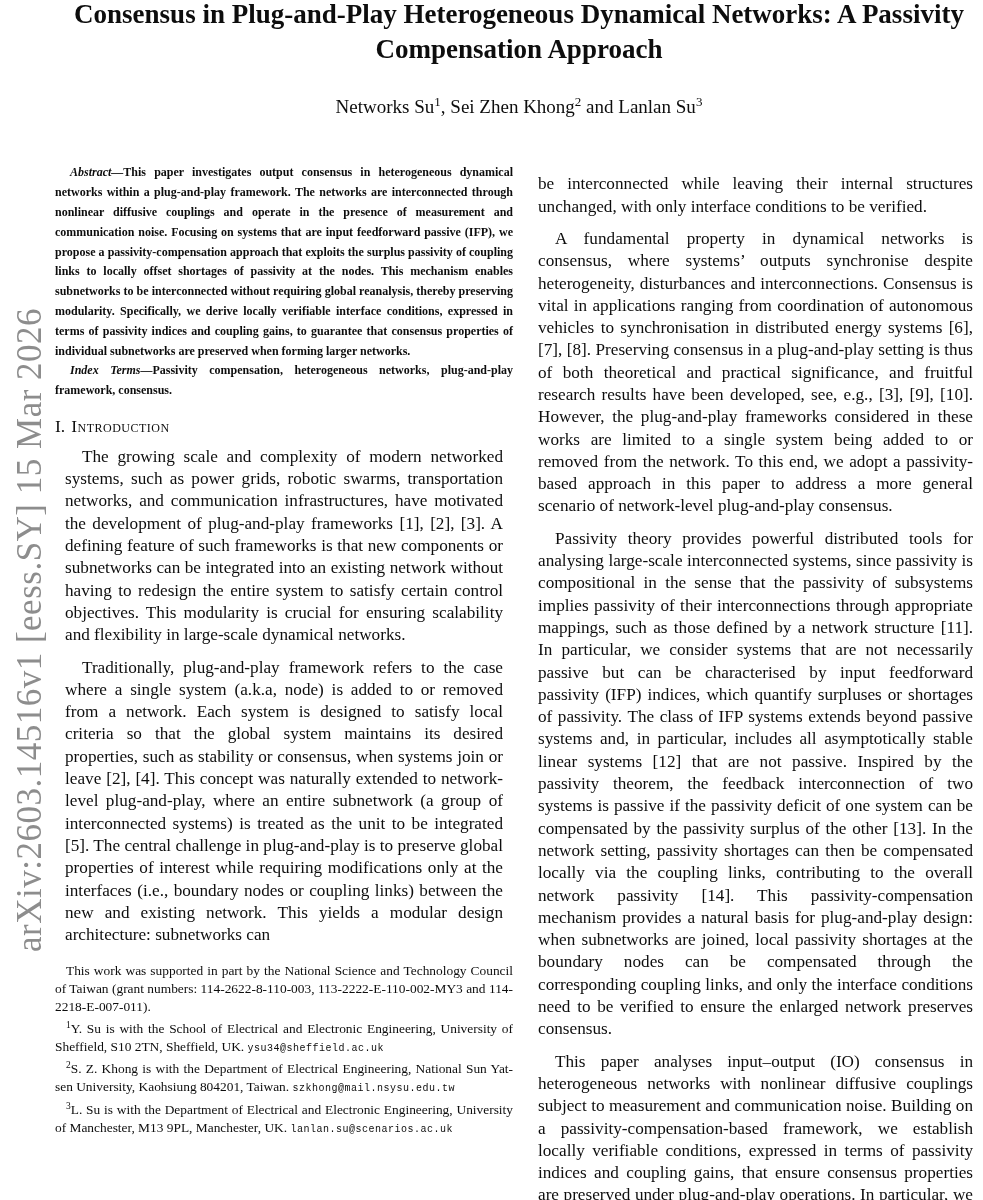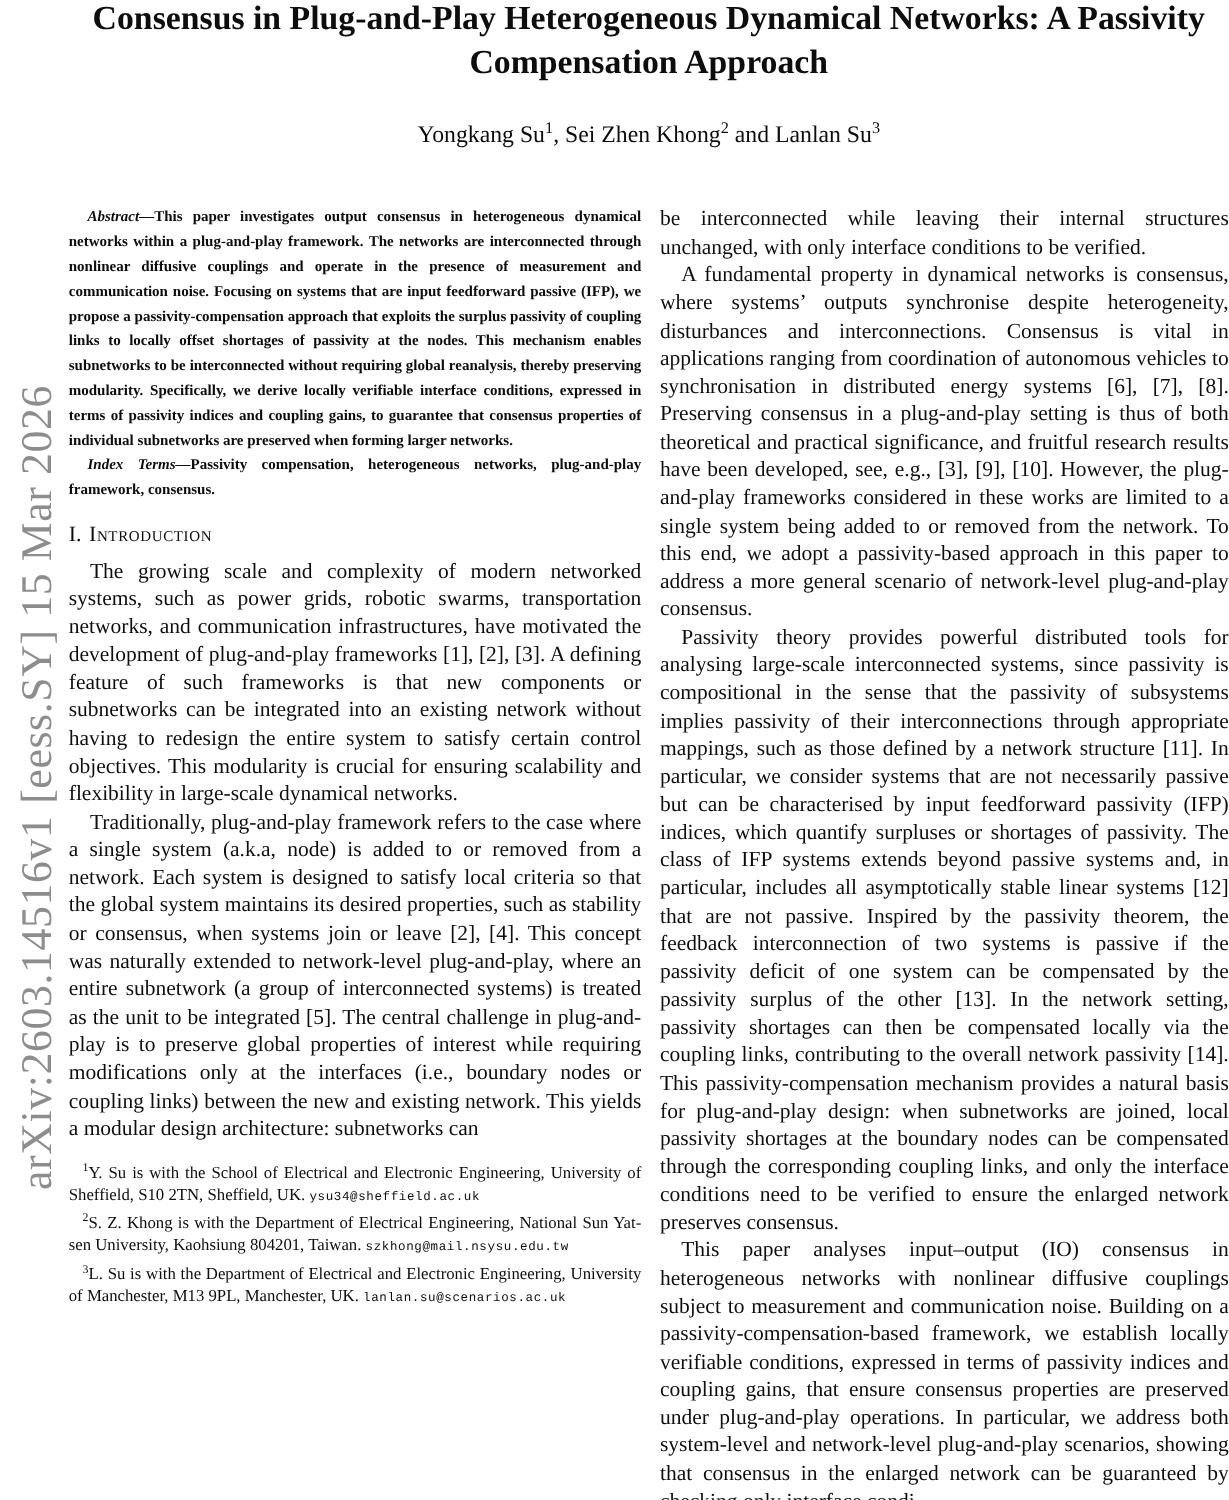--- a/index.html
+++ b/index.html
@@ -63,21 +63,21 @@
     font-size: 17.5px;
     font-weight: normal;
     margin: 15px 0 9px 0;
     line-height: 20px;
   }
   .section-heading .sc { font-variant: small-caps; letter-spacing: 0.5px; margin-left: 6px; }
   .body-par {
     font-size: 17.2px;
     line-height: 22.3px;
     text-align: justify;
-    margin: 0;
+    margin: 10px;
     text-indent: 17px;
   }
   .no-indent { text-indent: 0; }
   .footnotes {
     margin-top: 13px;
     font-size: 13.4px;
     line-height: 17.4px;
     text-align: justify;
   }
   .footnotes p { margin: 0; text-indent: 11px; }
@@ -90,37 +90,38 @@
 </style>
 </head>
 <body>
 
 <div class="watermark">arXiv:2603.14516v1  [eess.SY]  15 Mar 2026</div>
 
 <div class="content">
 
   <h1 class="paper-title">Consensus in Plug-and-Play Heterogeneous Dynamical Networks: A Passivity Compensation Approach</h1>
 
-  <div class="authors"><span>Yongkang Su</span><sup>1</sup><span>, </span><span>Sei Zhen Khong</span><sup>2</sup><span> and </span><span>Lanlan Su</span><sup>3</sup></div>
+  <div class="authors"><span>Networks Su</span><sup>1</sup><span>, </span><span>Sei Zhen Khong</span><sup>2</sup><span> and </span><span>Lanlan Su</span><sup>3</sup></div>
 
   <div class="cols">
 
     <div class="col-left">
 
       <div class="abstract-block">
         <p><span class="lead-label">Abstract—</span><span>This paper investigates output consensus in heterogeneous dynamical networks within a plug-and-play framework. The networks are interconnected through nonlinear diffusive couplings and operate in the presence of measurement and communication noise. Focusing on systems that are input feedforward passive (IFP), we propose a passivity-compensation approach that exploits the surplus passivity of coupling links to locally offset shortages of passivity at the nodes. This mechanism enables subnetworks to be interconnected without requiring global reanalysis, thereby preserving modularity. Specifically, we derive locally verifiable interface conditions, expressed in terms of passivity indices and coupling gains, to guarantee that consensus properties of individual subnetworks are preserved when forming larger networks.</span></p>
         <p><span class="lead-label">Index Terms—</span><span>Passivity compensation, heterogeneous networks, plug-and-play framework, consensus.</span></p>
       </div>
 
       <h2 class="section-heading"><span>I.</span><span class="sc">Introduction</span></h2>
 
       <p class="body-par">The growing scale and complexity of modern networked systems, such as power grids, robotic swarms, transportation networks, and communication infrastructures, have motivated the development of plug-and-play frameworks [1], [2], [3]. A defining feature of such frameworks is that new components or subnetworks can be integrated into an existing network without having to redesign the entire system to satisfy certain control objectives. This modularity is crucial for ensuring scalability and flexibility in large-scale dynamical networks.</p>
       <p class="body-par">Traditionally, plug-and-play framework refers to the case where a single system (a.k.a, node) is added to or removed from a network. Each system is designed to satisfy local criteria so that the global system maintains its desired properties, such as stability or consensus, when systems join or leave [2], [4]. This concept was naturally extended to network-level plug-and-play, where an entire subnetwork (a group of interconnected systems) is treated as the unit to be integrated [5]. The central challenge in plug-and-play is to preserve global properties of interest while requiring modifications only at the interfaces (i.e., boundary nodes or coupling links) between the new and existing network. This yields a modular design architecture: subnetworks can</p>
 
       <div class="footnotes">
+        <p><sup></sup><span>This work was supported in part by the National Science and Technology Council of Taiwan (grant numbers: 114-2622-8-110-003, 113-2222-E-110-002-MY3 and 114-2218-E-007-011).</span> <span class="email"></span></p>
         <p><sup>1</sup><span>Y. Su is with the School of Electrical and Electronic Engineering, University of Sheffield, S10 2TN, Sheffield, UK.</span> <span class="email">ysu34@sheffield.ac.uk</span></p>
         <p><sup>2</sup><span>S. Z. Khong is with the Department of Electrical Engineering, National Sun Yat-sen University, Kaohsiung 804201, Taiwan.</span> <span class="email">szkhong@mail.nsysu.edu.tw</span></p>
         <p><sup>3</sup><span>L. Su is with the Department of Electrical and Electronic Engineering, University of Manchester, M13 9PL, Manchester, UK.</span> <span class="email">lanlan.su@scenarios.ac.uk</span></p>
       </div>
 
     </div>
 
     <div class="col-right">
       <p class="body-par no-indent">be interconnected while leaving their internal structures unchanged, with only interface conditions to be verified.</p>
       <p class="body-par">A fundamental property in dynamical networks is consensus, where systems’ outputs synchronise despite heterogeneity, disturbances and interconnections. Consensus is vital in applications ranging from coordination of autonomous vehicles to synchronisation in distributed energy systems [6], [7], [8]. Preserving consensus in a plug-and-play setting is thus of both theoretical and practical significance, and fruitful research results have been developed, see, e.g., [3], [9], [10]. However, the plug-and-play frameworks considered in these works are limited to a single system being added to or removed from the network. To this end, we adopt a passivity-based approach in this paper to address a more general scenario of network-level plug-and-play consensus.</p>

